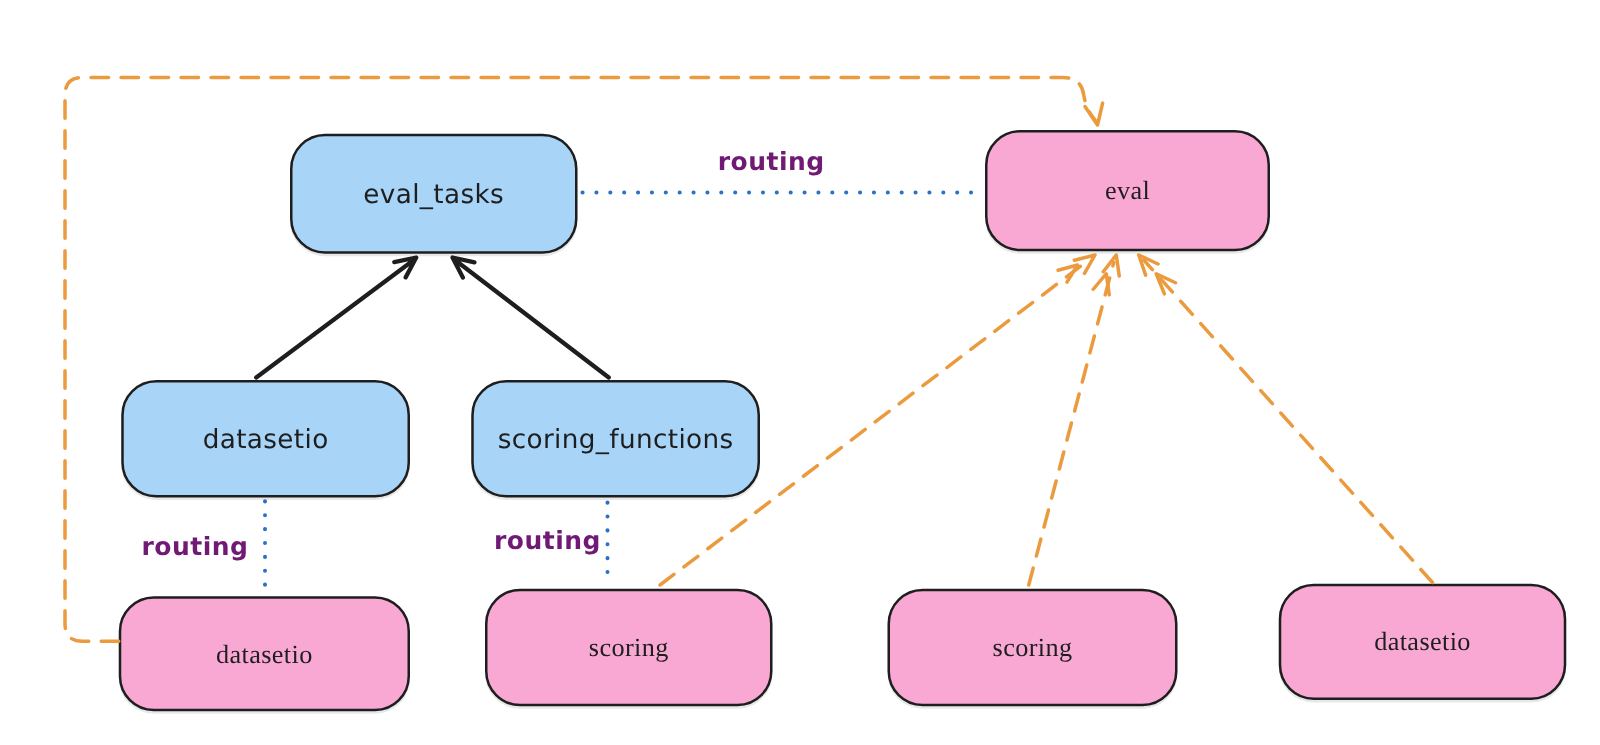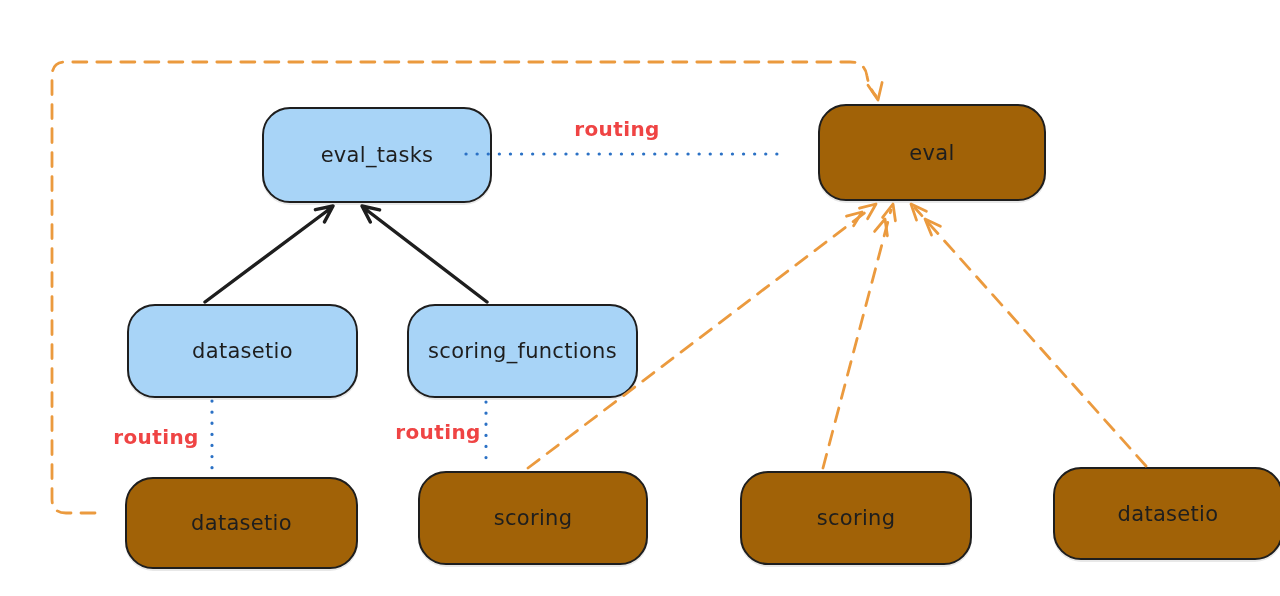--- a/index.html
+++ b/index.html
@@ -6,26 +6,25 @@
   .canvas{
     position:relative;width:1280px;height:596px;background:#ffffff;overflow:hidden;
     font-family:"DejaVu Sans","Liberation Sans",sans-serif;
   }
   .edges{position:absolute;left:0;top:0;width:1280px;height:596px;pointer-events:none;z-index:2;}
   .node{
     position:absolute;display:flex;align-items:center;justify-content:center;
     border:2.6px solid #1e1e1e;border-radius:28px;box-sizing:border-box;
     font-size:21px;color:#1e1e1e;letter-spacing:0.3px;z-index:1;
     box-shadow:0 2px 0 rgba(30,30,30,0.10);
-    margin-left:30px;
   }
   .node-blue{background:#a8d4f7;}
-  .node-green{background:#a16207;}
+  .node-green{background:#f9a8d4;font-family:Liberation Serif, serif;}
   .edge-label{
-    position:absolute;width:110px;text-align:center;color:#ef4444;
+    position:absolute;width:110px;text-align:center;color:#701a75;
     font-size:20px;font-weight:700;letter-spacing:0.4px;z-index:3;
   }
 </style>
 </head>
 <body>
 
 <div class="canvas">
 
   <svg class="edges" viewBox="0 0 1280 596">
 

